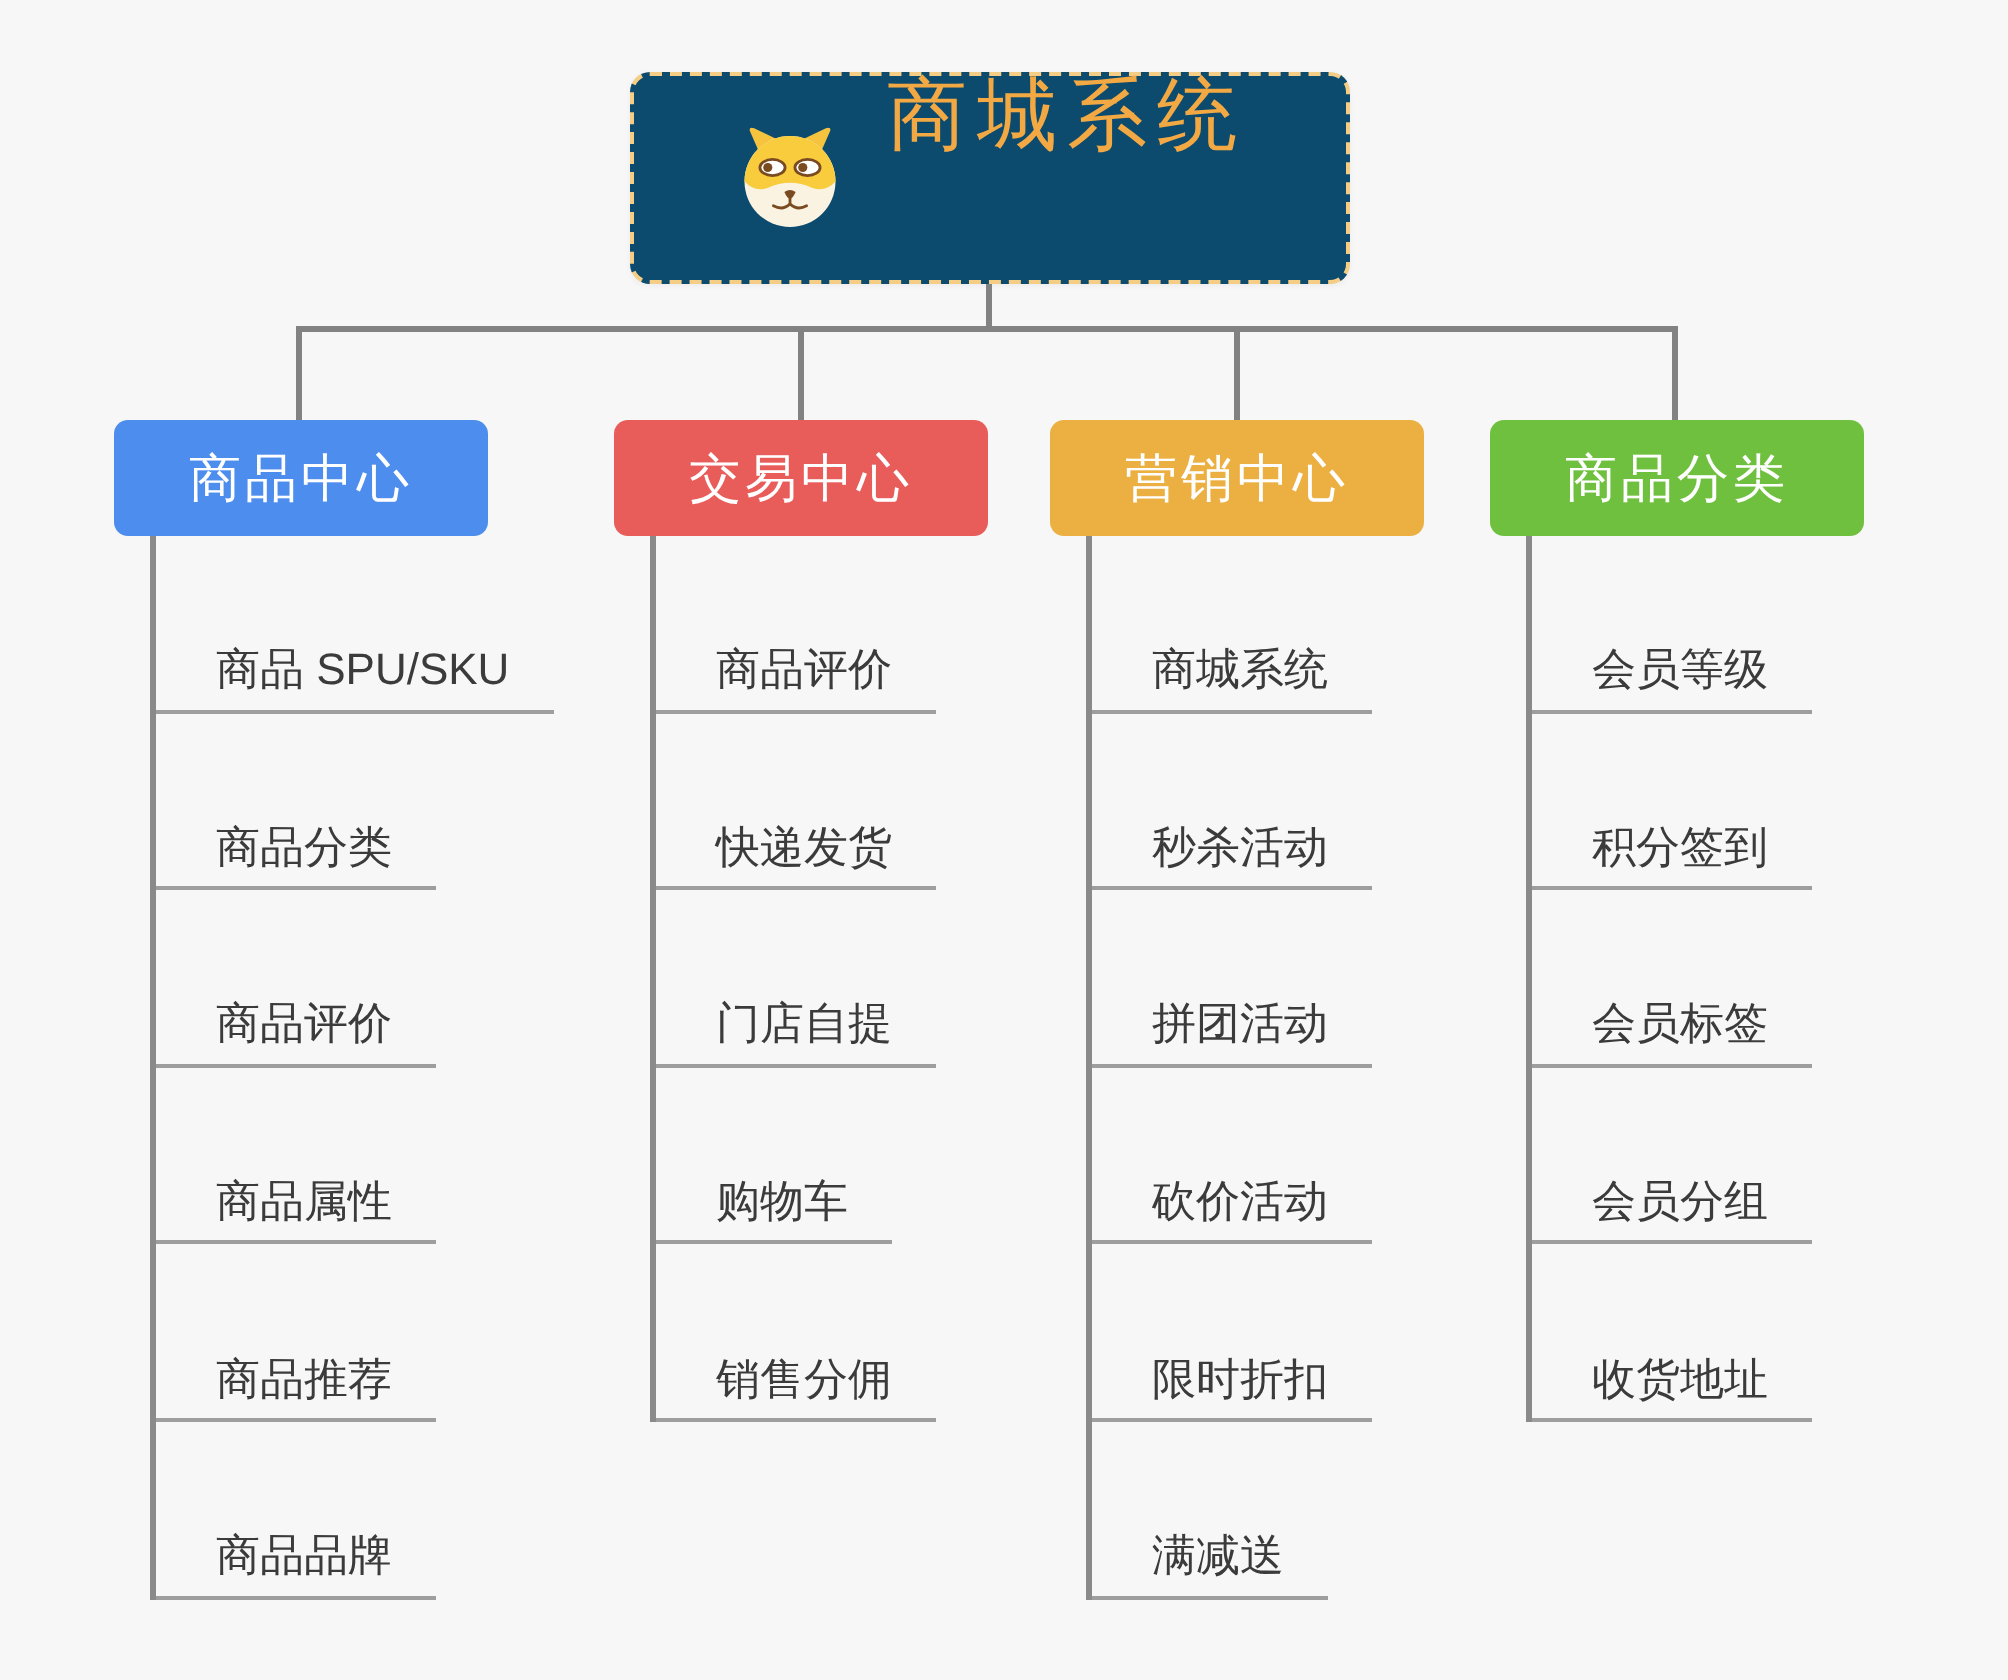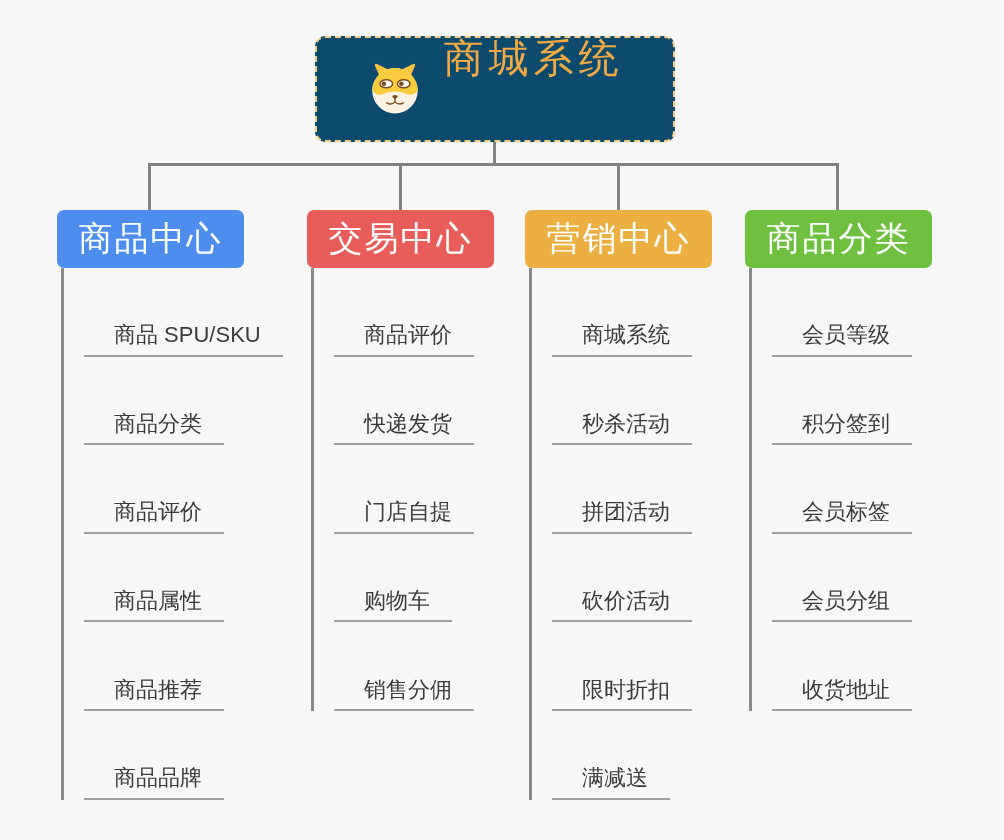--- a/index.html
+++ b/index.html
@@ -47,28 +47,27 @@
   
   .branch{position:absolute; top:210px; width:187px;}
   .b1{left:57px}.b2{left:307px}.b3{left:525px}.b4{left:745px}
   .branch-header{
     height:58px;
     border-radius:7px;
     display:flex;
     align-items:center;
     justify-content:center;
     color:#ffffff;
-    font-size:34px;
+    font-size:26px;
     letter-spacing:2px;
     cursor:default;
   }
   .items{
-    margin-left:4px;
+    margin-left:18px;
     border-left:3px solid #8a8a8a;
-    padding-left:20px;
   }
   .row{
     height:88.6px;
     display:flex;
     align-items:flex-end;
   }
   .item{
     display:inline-block;
     padding:0 22px 7px 30px;
     border-bottom:2px solid #9e9e9e;

